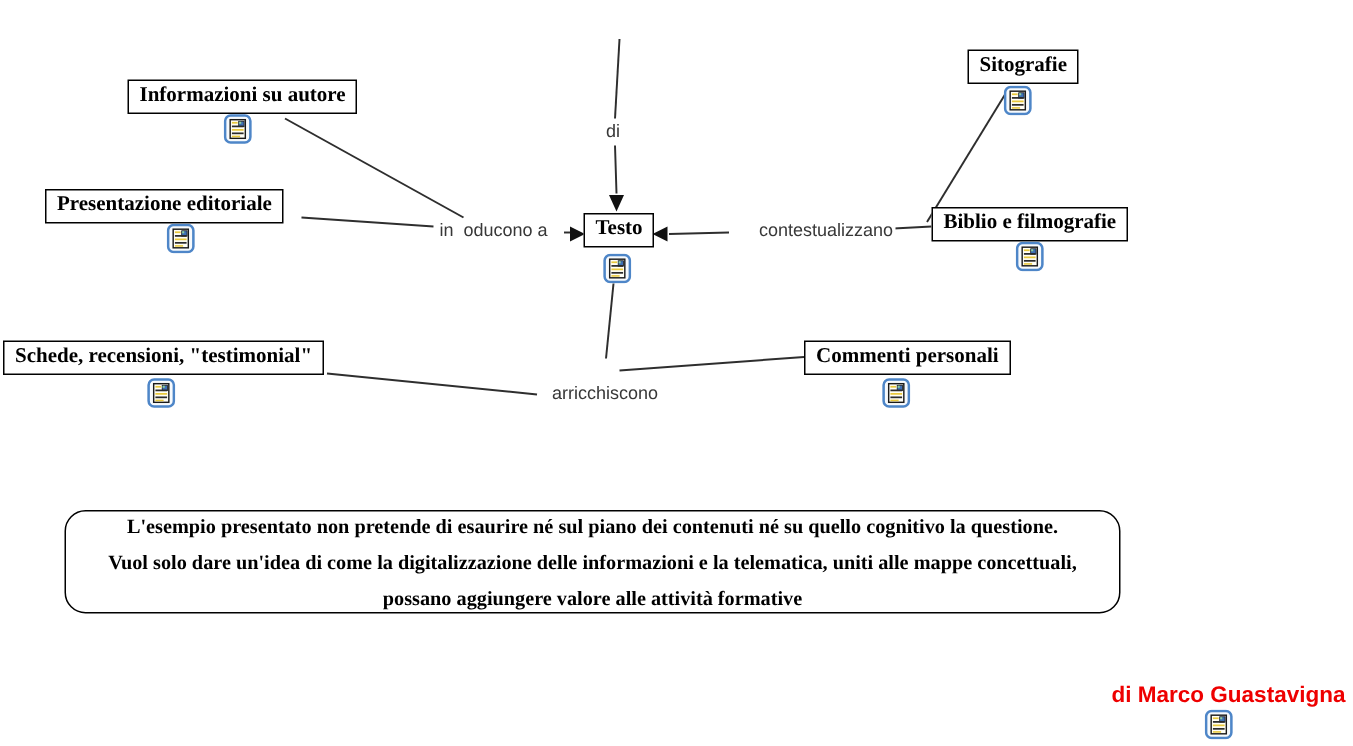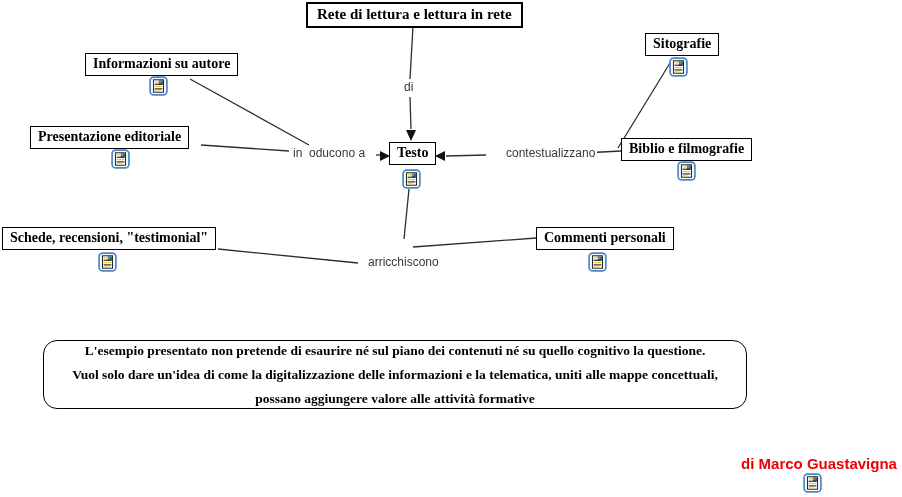--- a/index.html
+++ b/index.html
@@ -56,21 +56,20 @@
       <path d="M218,249 L358,263"></path>
       <path d="M413,247 L536,238"></path>
     </g>
     <g fill="#111">
       <polygon points="411,141 406,130 416,130"></polygon>
       <polygon points="390,156 380,151 380,161"></polygon>
       <polygon points="435,156 445,151 445,161"></polygon>
     </g>
   </svg>
 
-  <div class="node title" style="left:306px;top:2px;">Rete di lettura e lettura in rete</div>
 
   <div class="node" style="left:85px;top:53px;">Informazioni su autore</div>
 
   <div class="node" style="left:30px;top:126px;">Presentazione editoriale</div>
 
   <div class="node" style="left:389px;top:142px;">Testo</div>
 
   <div class="node" style="left:645px;top:33px;">Sitografie</div>
 
   <div class="node" style="left:621px;top:138px;">Biblio e filmografie</div>

